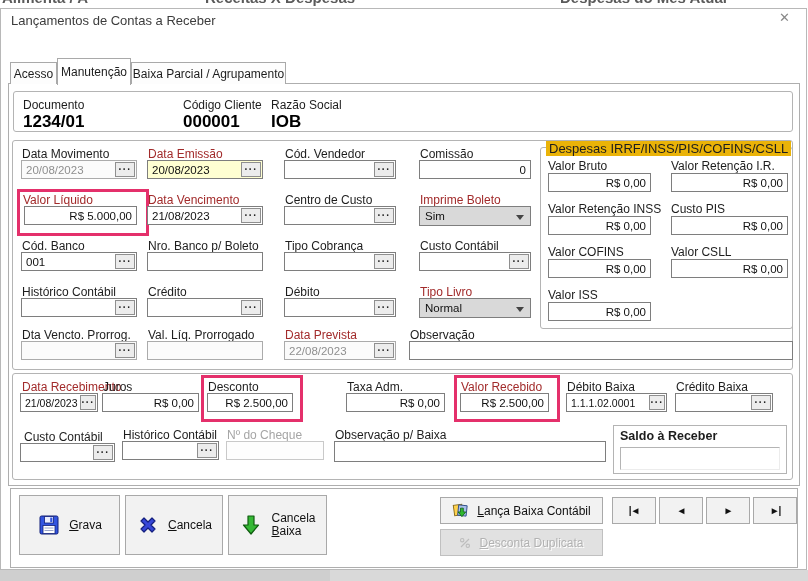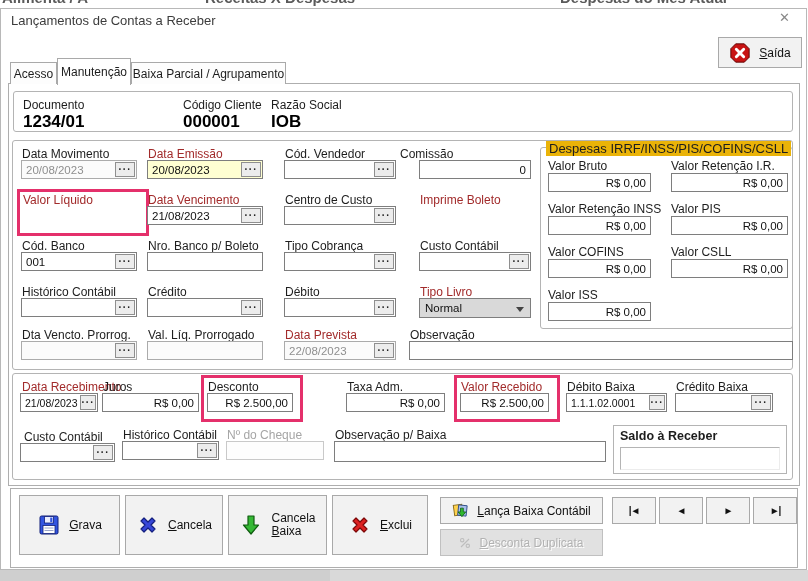--- a/index.html
+++ b/index.html
@@ -55,29 +55,20 @@
   </div>
 
   <div class="dialog"></div>
   <div class="bottomstrip">
       <div class="seg"></div>
     </div>
 
   <div class="title">Lançamentos de Contas a Receber</div>
   <div class="closex">✕</div>
 
-  <div class="btn" style="left:718px;top:37px;width:84px;height:31px">
-    <span style="display:flex">
-      <svg width="22" height="22" viewBox="0 0 24 24">
-        <polygon points="7.3,2 16.7,2 22,7.3 22,16.7 16.7,22 7.3,22 2,16.7 2,7.3" fill="#c81414" stroke="#5a0000"></polygon>
-        <path d="M8 8 L16 16 M16 8 L8 16" stroke="#fff" stroke-width="3.2" stroke-linecap="round"></path>
-      </svg>
-    </span>
-    <span><u>S</u>aída</span>
-  </div>
 
   <div class="panel" style="left:8px;top:83px;width:792px;height:403px"></div>
   <div class="tab" style="left:10px;top:62px;width:47px;height:22px;z-index:2">
       <span>Acesso</span>
     </div>
   <div class="tab active" style="left:57px;top:58px;width:74px;height:27px">
       <span>Manutenção</span>
     </div>
   <div class="tab" style="left:131px;top:62px;width:155px;height:22px;z-index:2">
       <span>Baixa Parcial / Agrupamento</span>
@@ -101,38 +92,45 @@
   <div class="lbl red" style="left:148px;top:148px">Data Emissão</div>
   <div class="fld yellow withbtn" style="left:147px;top:160px;width:116px">
       <span>20/08/2023</span>
       <span class="dots">···</span>
     </div>
   <div class="lbl" style="left:285px;top:148px">Cód. Vendedor</div>
   <div class="fld withbtn" style="left:284px;top:160px;width:112px">
       <span></span>
       <span class="dots">···</span>
     </div>
-  <div class="lbl" style="left:400px;top:148px">Comissão</div>
+  <div class="lbl" style="left:420px;top:148px">Comissão</div>
   <div class="fld num" style="left:419px;top:160px;width:112px">
       <span>0</span>
     </div>
 
   <div class="hl" style="left:17px;top:189px;width:126px;height:41px"></div>
   <div class="lbl red" style="left:23px;top:194px">Valor Líquido</div>
+  <div class="fld num" style="left:24px;top:206px;width:113px">
+      <span>R$ 5.000,00</span>
+    </div>
   <div class="lbl red" style="left:148px;top:194px">Data Vencimento</div>
   <div class="fld withbtn" style="left:147px;top:206px;width:116px">
       <span>21/08/2023</span>
       <span class="dots">···</span>
     </div>
   <div class="lbl" style="left:285px;top:194px">Centro de Custo</div>
   <div class="fld withbtn" style="left:284px;top:206px;width:112px">
       <span></span>
       <span class="dots">···</span>
     </div>
   <div class="lbl red" style="left:420px;top:194px">Imprime Boleto</div>
+  <div class="combo" style="left:419px;top:206px;width:112px">
+      <span>Sim</span>
+      <span class="arr"></span>
+    </div>
 
   <div class="lbl" style="left:22px;top:240px">Cód. Banco</div>
   <div class="fld withbtn" style="left:21px;top:252px;width:116px">
       <span>001</span>
       <span class="dots">···</span>
     </div>
   <div class="lbl" style="left:148px;top:240px">Nro. Banco p/ Boleto</div>
   <div class="fld" style="left:147px;top:252px;width:116px">
       <span></span>
     </div>
@@ -194,21 +192,21 @@
       <span>R$ 0,00</span>
     </div>
   <div class="lbl" style="left:671px;top:160px">Valor Retenção I.R.</div>
   <div class="fld num" style="left:671px;top:173px;width:117px">
       <span>R$ 0,00</span>
     </div>
   <div class="lbl" style="left:548px;top:203px">Valor Retenção INSS</div>
   <div class="fld num" style="left:548px;top:216px;width:103px">
       <span>R$ 0,00</span>
     </div>
-  <div class="lbl" style="left:671px;top:203px">Valor PIS</div>
+  <div class="lbl" style="left:671px;top:203px">Custo PIS</div>
   <div class="fld num" style="left:671px;top:216px;width:117px">
       <span>R$ 0,00</span>
     </div>
   <div class="lbl" style="left:548px;top:246px">Valor COFINS</div>
   <div class="fld num" style="left:548px;top:259px;width:103px">
       <span>R$ 0,00</span>
     </div>
   <div class="lbl" style="left:671px;top:246px">Valor CSLL</div>
   <div class="fld num" style="left:671px;top:259px;width:117px">
       <span>R$ 0,00</span>
@@ -304,28 +302,20 @@
 
   <div class="btn" style="left:228px;top:495px;width:99px;height:60px">
     <span style="display:flex">
       <svg width="24" height="24" viewBox="0 0 24 24">
         <path d="M9 3 h6 v9 h4.5 L12 21 4.5 12 H9 Z" fill="#35b835" stroke="#0f5c0f" stroke-width="1.2" stroke-linejoin="round"></path>
       </svg>
     </span>
     <span class="tcol"><span>Cancela</span><br><span><u>B</u>aixa</span></span>
   </div>
 
-  <div class="btn" style="left:332px;top:495px;width:96px;height:60px">
-    <span style="display:flex">
-      <svg width="24" height="24" viewBox="0 0 24 24">
-        <path d="M5 8 L8 5 L12 9 L16 5 L19 8 L15 12 L19 16 L16 19 L12 15 L8 19 L5 16 L9 12 Z" fill="#dd2020" stroke="#7c0606" stroke-width="1.2" stroke-linejoin="round"></path>
-      </svg>
-    </span>
-    <span><u>E</u>xclui</span>
-  </div>
 
   <div class="btn" style="left:440px;top:497px;width:163px;height:27px">
     <span style="display:flex">
       <svg width="17" height="17" viewBox="0 0 18 18">
         <rect x="2" y="3" width="9" height="11" fill="#ffd24d" stroke="#8a6d1a" transform="rotate(-8 6 8)"></rect>
         <rect x="6.5" y="3.5" width="9" height="11" fill="#a9c0ea" stroke="#33508a" transform="rotate(6 11 9)"></rect>
         <path d="M9 6.5 v4 h-2.6 L10.5 15.5 14.6 10.5 H12 v-4 Z" fill="#2eb82e" stroke="#0f5c0f" stroke-width="0.8"></path>
       </svg>
     </span>
     <span><u>L</u>ança Baixa Contábil</span>

